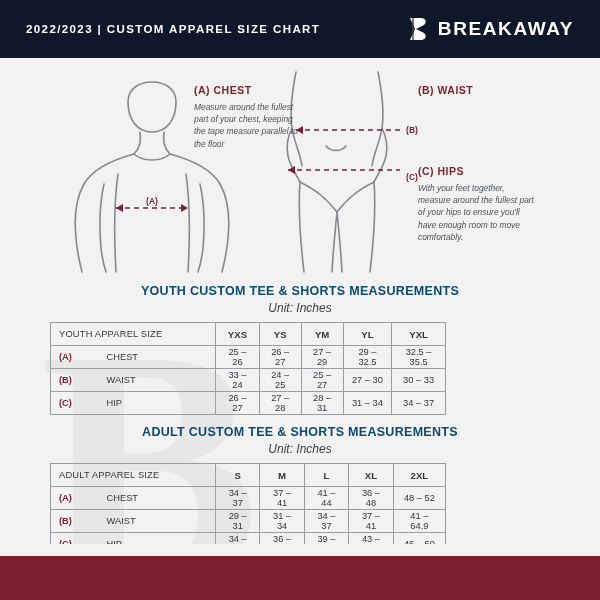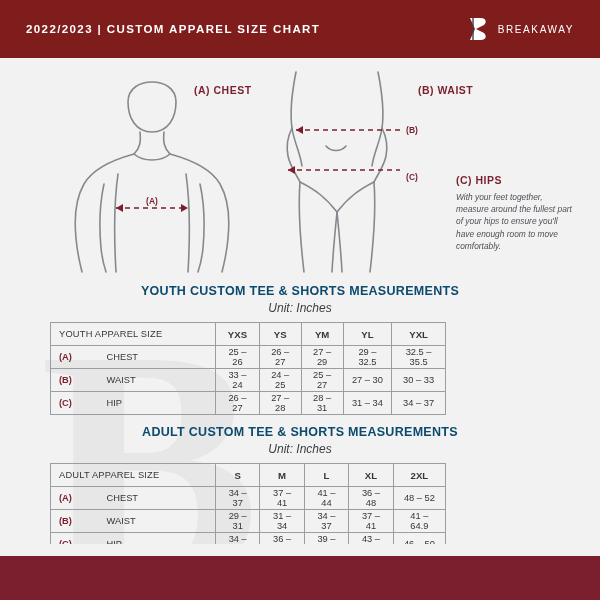--- a/index.html
+++ b/index.html
@@ -30,21 +30,21 @@
     font-weight: 700;
     color: #e7e7e7;
     line-height: 1;
     user-select: none;
     z-index: 0;
   }
   .top-bar {
     position: relative;
     z-index: 2;
     height: 58px;
-    background: #7f1d1d;
+    background: #0f172a;
     display: flex;
     align-items: center;
     padding: 0 26px;
     box-sizing: border-box;
   }
   .top-title {
     color: #ffffff;
     font-size: 11.5px;
     font-weight: 700;
     letter-spacing: 1.4px;
@@ -56,22 +56,22 @@
     align-items: center;
     gap: 9px;
   }
   .brand-mark {
     width: 22px;
     height: 26px;
     position: relative;
   }
   .brand-name {
     color: #ffffff;
-    font-size: 10px;
-    font-weight: 400;
+    font-size: 19px;
+    font-weight: 700;
     letter-spacing: 1.6px;
   }
   .content {
     position: relative;
     z-index: 2;
     padding: 0 0 0 0;
   }
   .figures {
     position: relative;
     height: 212px;
@@ -90,21 +90,21 @@
     margin-bottom: 5px;
   }
   .ann-body {
     color: #4d5156;
     font-size: 8.4px;
     font-style: italic;
     line-height: 1.45;
   }
   .ann-chest { left: 194px; top: 22px; width: 110px; }
   .ann-waist { left: 418px; top: 22px; width: 118px; }
-  .ann-hips  { left: 418px; top: 112px; width: 118px; margin-left: 38px; }
+  .ann-hips  { left: 418px; top: 103px; width: 118px; }
 
   .tbl-wrap {
     position: relative;
     z-index: 2;
     margin: 0 auto;
     width: 500px;
   }
   .tbl-title {
     text-align: center;
     color: #0c4a6e;
@@ -252,20 +252,21 @@
 
         <g>
           <line x1="288" y1="108" x2="400" y2="108" stroke="#7b1f2f" stroke-width="1.5" stroke-dasharray="5,4"></line>
           <path d="M288 108 l7 -4 l0 8 z" fill="#7b1f2f"></path>
         </g>
         <text x="412" y="118" font-size="8.5" font-weight="700" fill="#7b1f2f" text-anchor="middle" font-family="Liberation Sans, sans-serif">(C)</text>
       </svg>
 
       <div class="ann ann-chest">
         <div class="ann-title">(A) CHEST</div>
+        <div class="ann-body">Measure around the fullest part of your chest, keeping the tape measure parallel to the floor</div>
       </div>
 
       <div class="ann ann-waist">
         <div class="ann-title">(B) WAIST</div>
       </div>
 
       <div class="ann ann-hips">
         <div class="ann-title">(C) HIPS</div>
         <div class="ann-body">With your feet together, measure around the fullest part of your hips to ensure you'll have enough room to move comfortably.</div>
       </div>

